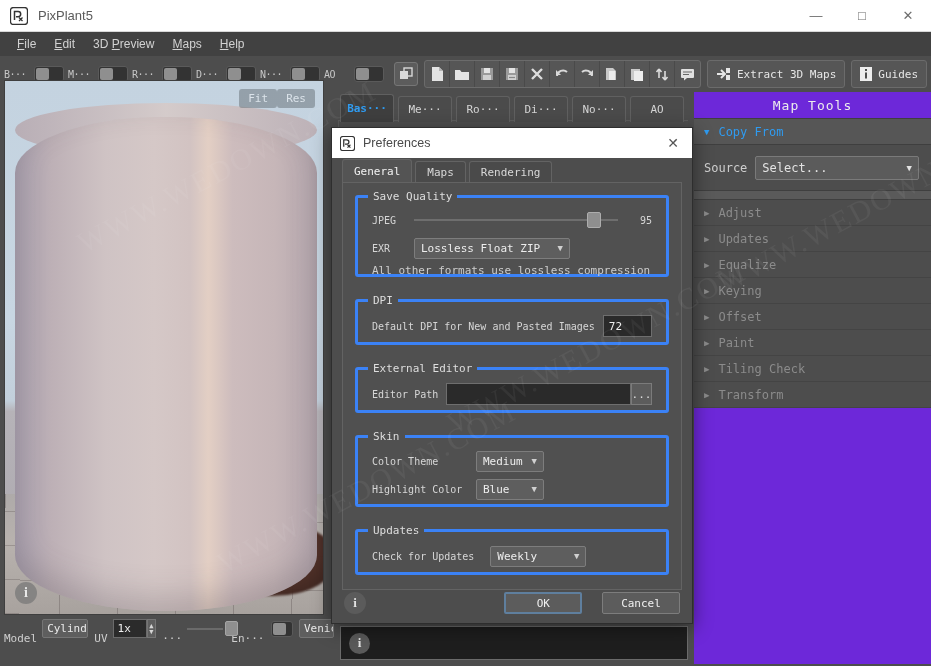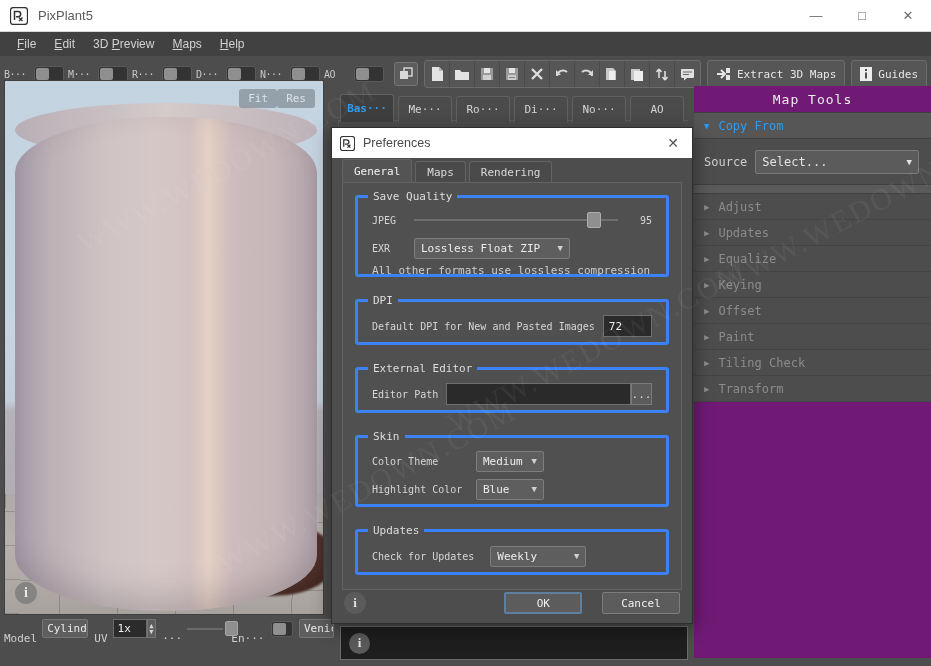--- a/index.html
+++ b/index.html
@@ -226,22 +226,22 @@
     background: #4d4d4d;
   }
   .splitter .dots {
     position: absolute; left: 1px; top: 240px;
     width: 4px; height: 28px;
     background: repeating-linear-gradient(180deg, #8a8a8a 0 1px, rgba(0,0,0,0) 1px 4px);
   }
 
   
   .maptools {
-    position: absolute; left: 694px; top: 86px; width: 237px; height: 572px;
-    background: #701a75;
+    position: absolute; left: 694px; top: 92px; width: 237px; height: 572px;
+    background: #6d28d9;
   }
   .mt-title {
     height: 27px; display: flex; align-items: center; justify-content: center;
     color: #ececec; font-size: 13px; letter-spacing: 1px;
     border-bottom: 1px solid #3f3f3f;
   }
   .mt-sec-head {
     height: 26px; display: flex; align-items: center; padding-left: 10px;
     background: #565656; border-bottom: 1px solid #3f3f3f;
     color: #2f9bf0; font-size: 12px;

